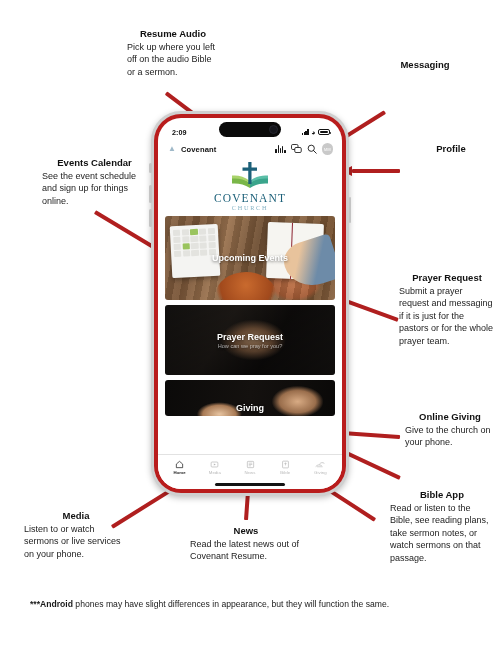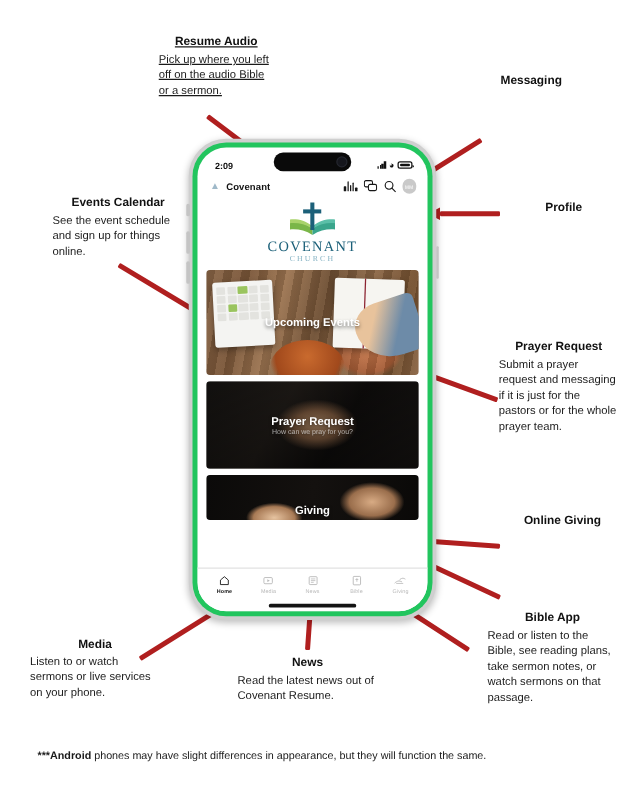--- a/index.html
+++ b/index.html
@@ -56,21 +56,21 @@
     left: 151px; top: 111px;
     width: 198px; height: 385px;
     border-radius: 30px;
     background: #cfcfcf;
     padding: 3px;
     box-shadow: 0 2px 6px rgba(0,0,0,0.25);
   }
   #phone-inner {
     width: 100%; height: 100%;
     border-radius: 27px;
-    background: #22c55e;
+    background: #b91c1c;
     padding: 4px;
   }
   #screen {
     position: relative;
     width: 100%; height: 100%;
     border-radius: 23px;
     background: #ffffff;
     overflow: hidden;
     display: flex;
     flex-direction: column;
@@ -292,45 +292,46 @@
     position: absolute; left: 30px; top: 598px;
     font-size: 8.6px; color:#1a1a1a; line-height:12px;
   }
   #footnote b { font-weight: bold; }
 </style>
 </head>
 <body>
 
 <div id="page">
 
-  <div class="callout ct-left" style="left:127px; top:27px; width:92px;text-decoration:underline;">
+  <div class="callout ct-left" style="left:127px; top:27px; width:92px;">
     <div class="c-title ct-center">Resume Audio</div>
     <div class="c-body">Pick up where you left off on the audio Bible or a sermon.</div>
   </div>
 
   <div class="callout ct-left" style="left:366px; top:58px; width:118px;">
     <div class="c-title ct-center">Messaging</div>
   </div>
 
   <div class="callout ct-left" style="left:42px; top:156px; width:105px;">
     <div class="c-title ct-center">Events Calendar</div>
     <div class="c-body">See the event schedule and sign up for things online.</div>
   </div>
 
-  <div class="callout ct-left" style="left:405px; top:160px; width:92px;">
+  <div class="callout ct-left" style="left:405px; top:142px; width:92px;">
     <div class="c-title ct-center">Profile</div>
   </div>
 
   <div class="callout ct-left" style="left:399px; top:271px; width:96px;">
     <div class="c-title ct-center">Prayer Request</div>
     <div class="c-body">Submit a prayer request and messaging if it is just for the pastors or for the whole prayer team.</div>
   </div>
 
   <div class="callout ct-left" style="left:405px; top:410px; width:90px;">
     <div class="c-title ct-center">Online Giving</div>
+    <div class="c-body">Give to the church on your phone.</div>
   </div>
 
   <div class="callout ct-left" style="left:390px; top:488px; width:104px;">
     <div class="c-title ct-center">Bible App</div>
     <div class="c-body">Read or listen to the Bible, see reading plans, take sermon notes, or watch sermons on that passage.</div>
   </div>
 
   <div class="callout ct-left" style="left:24px; top:509px; width:104px;">
     <div class="c-title ct-center">Media</div>
     <div class="c-body">Listen to or watch sermons or live services on your phone.</div>

